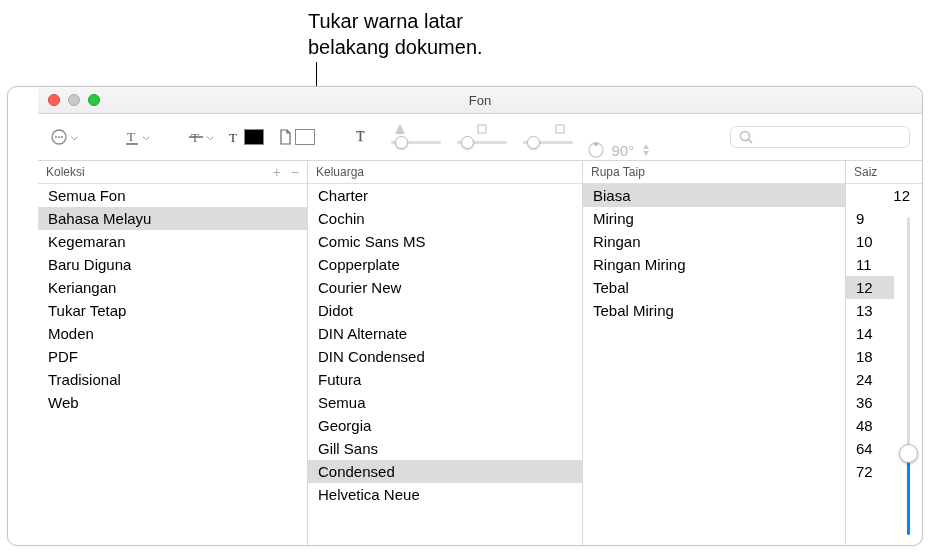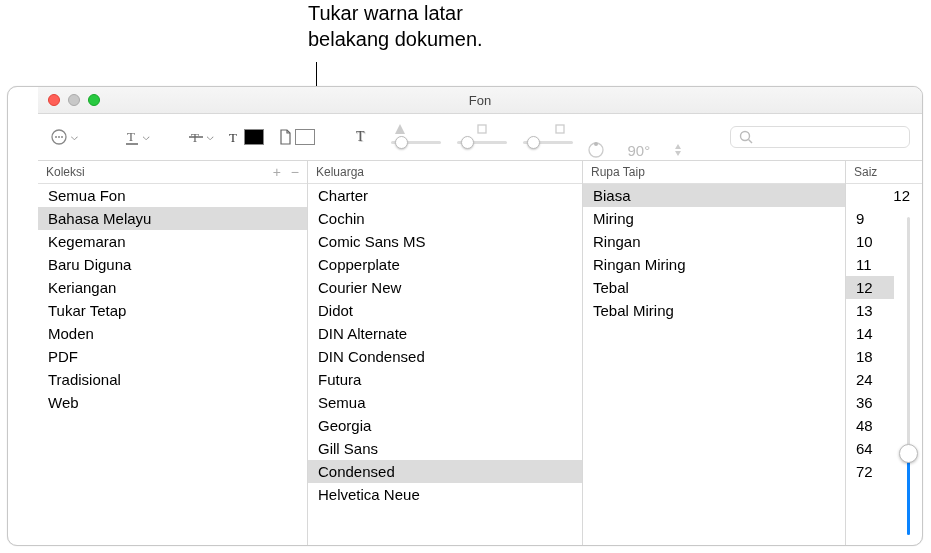--- a/index.html
+++ b/index.html
@@ -7,21 +7,21 @@
       font-family: -apple-system, "Helvetica Neue", Helvetica, Arial, sans-serif;
       font-size: 13px;
       color: #000;
       background: #fff;
       width: 931px;
       height: 553px;
       position: relative;
     }
     .callout {
       position: absolute;
-      top: 0;
+      top: 8px;
       left: 308px;
       font-size: 20px;
       line-height: 1.3;
       color: #000;
     }
     .callout-line {
       position: absolute;
       top: 62px;
       left: 316px;
       width: 1px;
@@ -343,21 +343,21 @@
       </div>
       <div class="mini-slider">
         <svg class="marker" style="left:32px;" viewBox="0 0 10 10">
             <rect x="1" y="1" width="8" height="8" fill="none" stroke="#ccc" stroke-width="1.3"></rect>
           </svg>
         <div class="track"></div>
         <div class="thumb" style="left:4px;"></div>
       </div>
     </div>
 
-    <div class="tool-btn" style="gap:22px;margin-top:26px;">
+    <div class="tool-btn" style="gap:6px;margin-top:26px;">
       <svg width="18" height="18" viewBox="0 0 18 18">
           <circle cx="9" cy="9" r="7" fill="none" stroke="#ccc" stroke-width="1.3"></circle>
           <circle cx="9" cy="3" r="2" fill="#bbb"></circle>
         </svg>
       <span class="angle-label">90°</span>
       <svg width="12" height="18" viewBox="0 0 12 18">
           <polygon points="6,3 9,8 3,8" fill="#ccc"></polygon>
           <polygon points="6,15 9,10 3,10" fill="#ccc"></polygon>
         </svg>
     </div>

